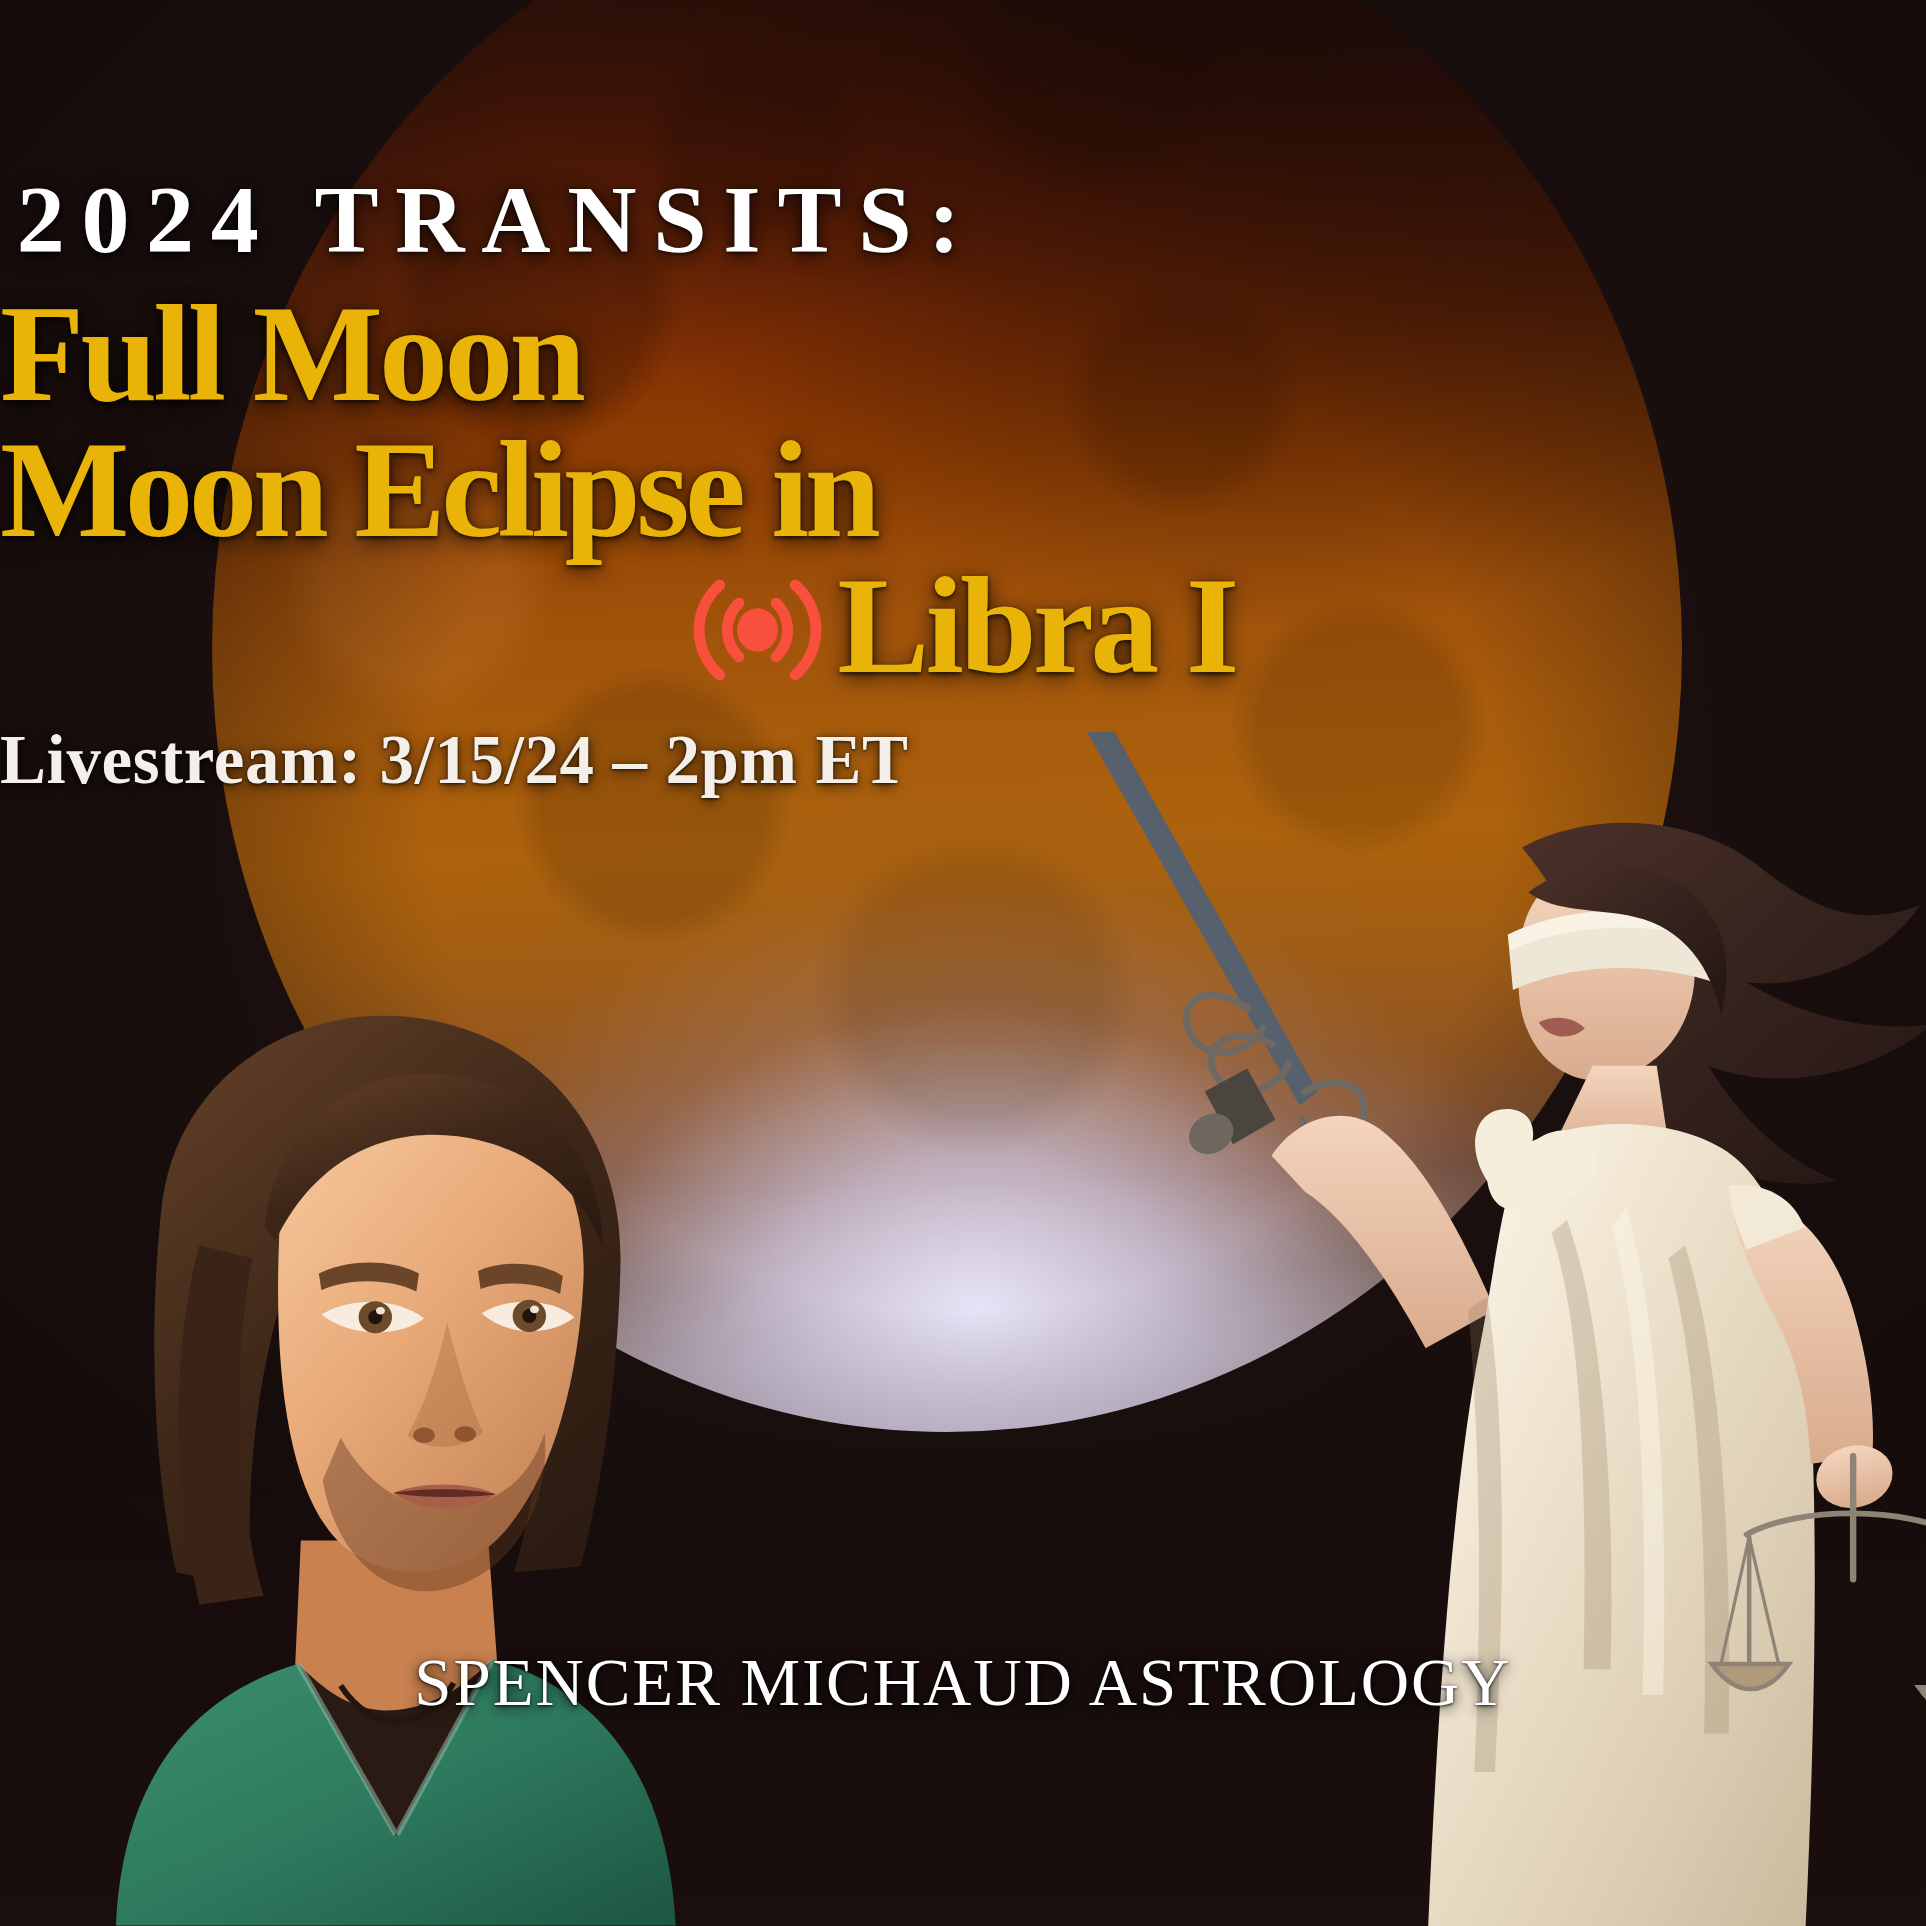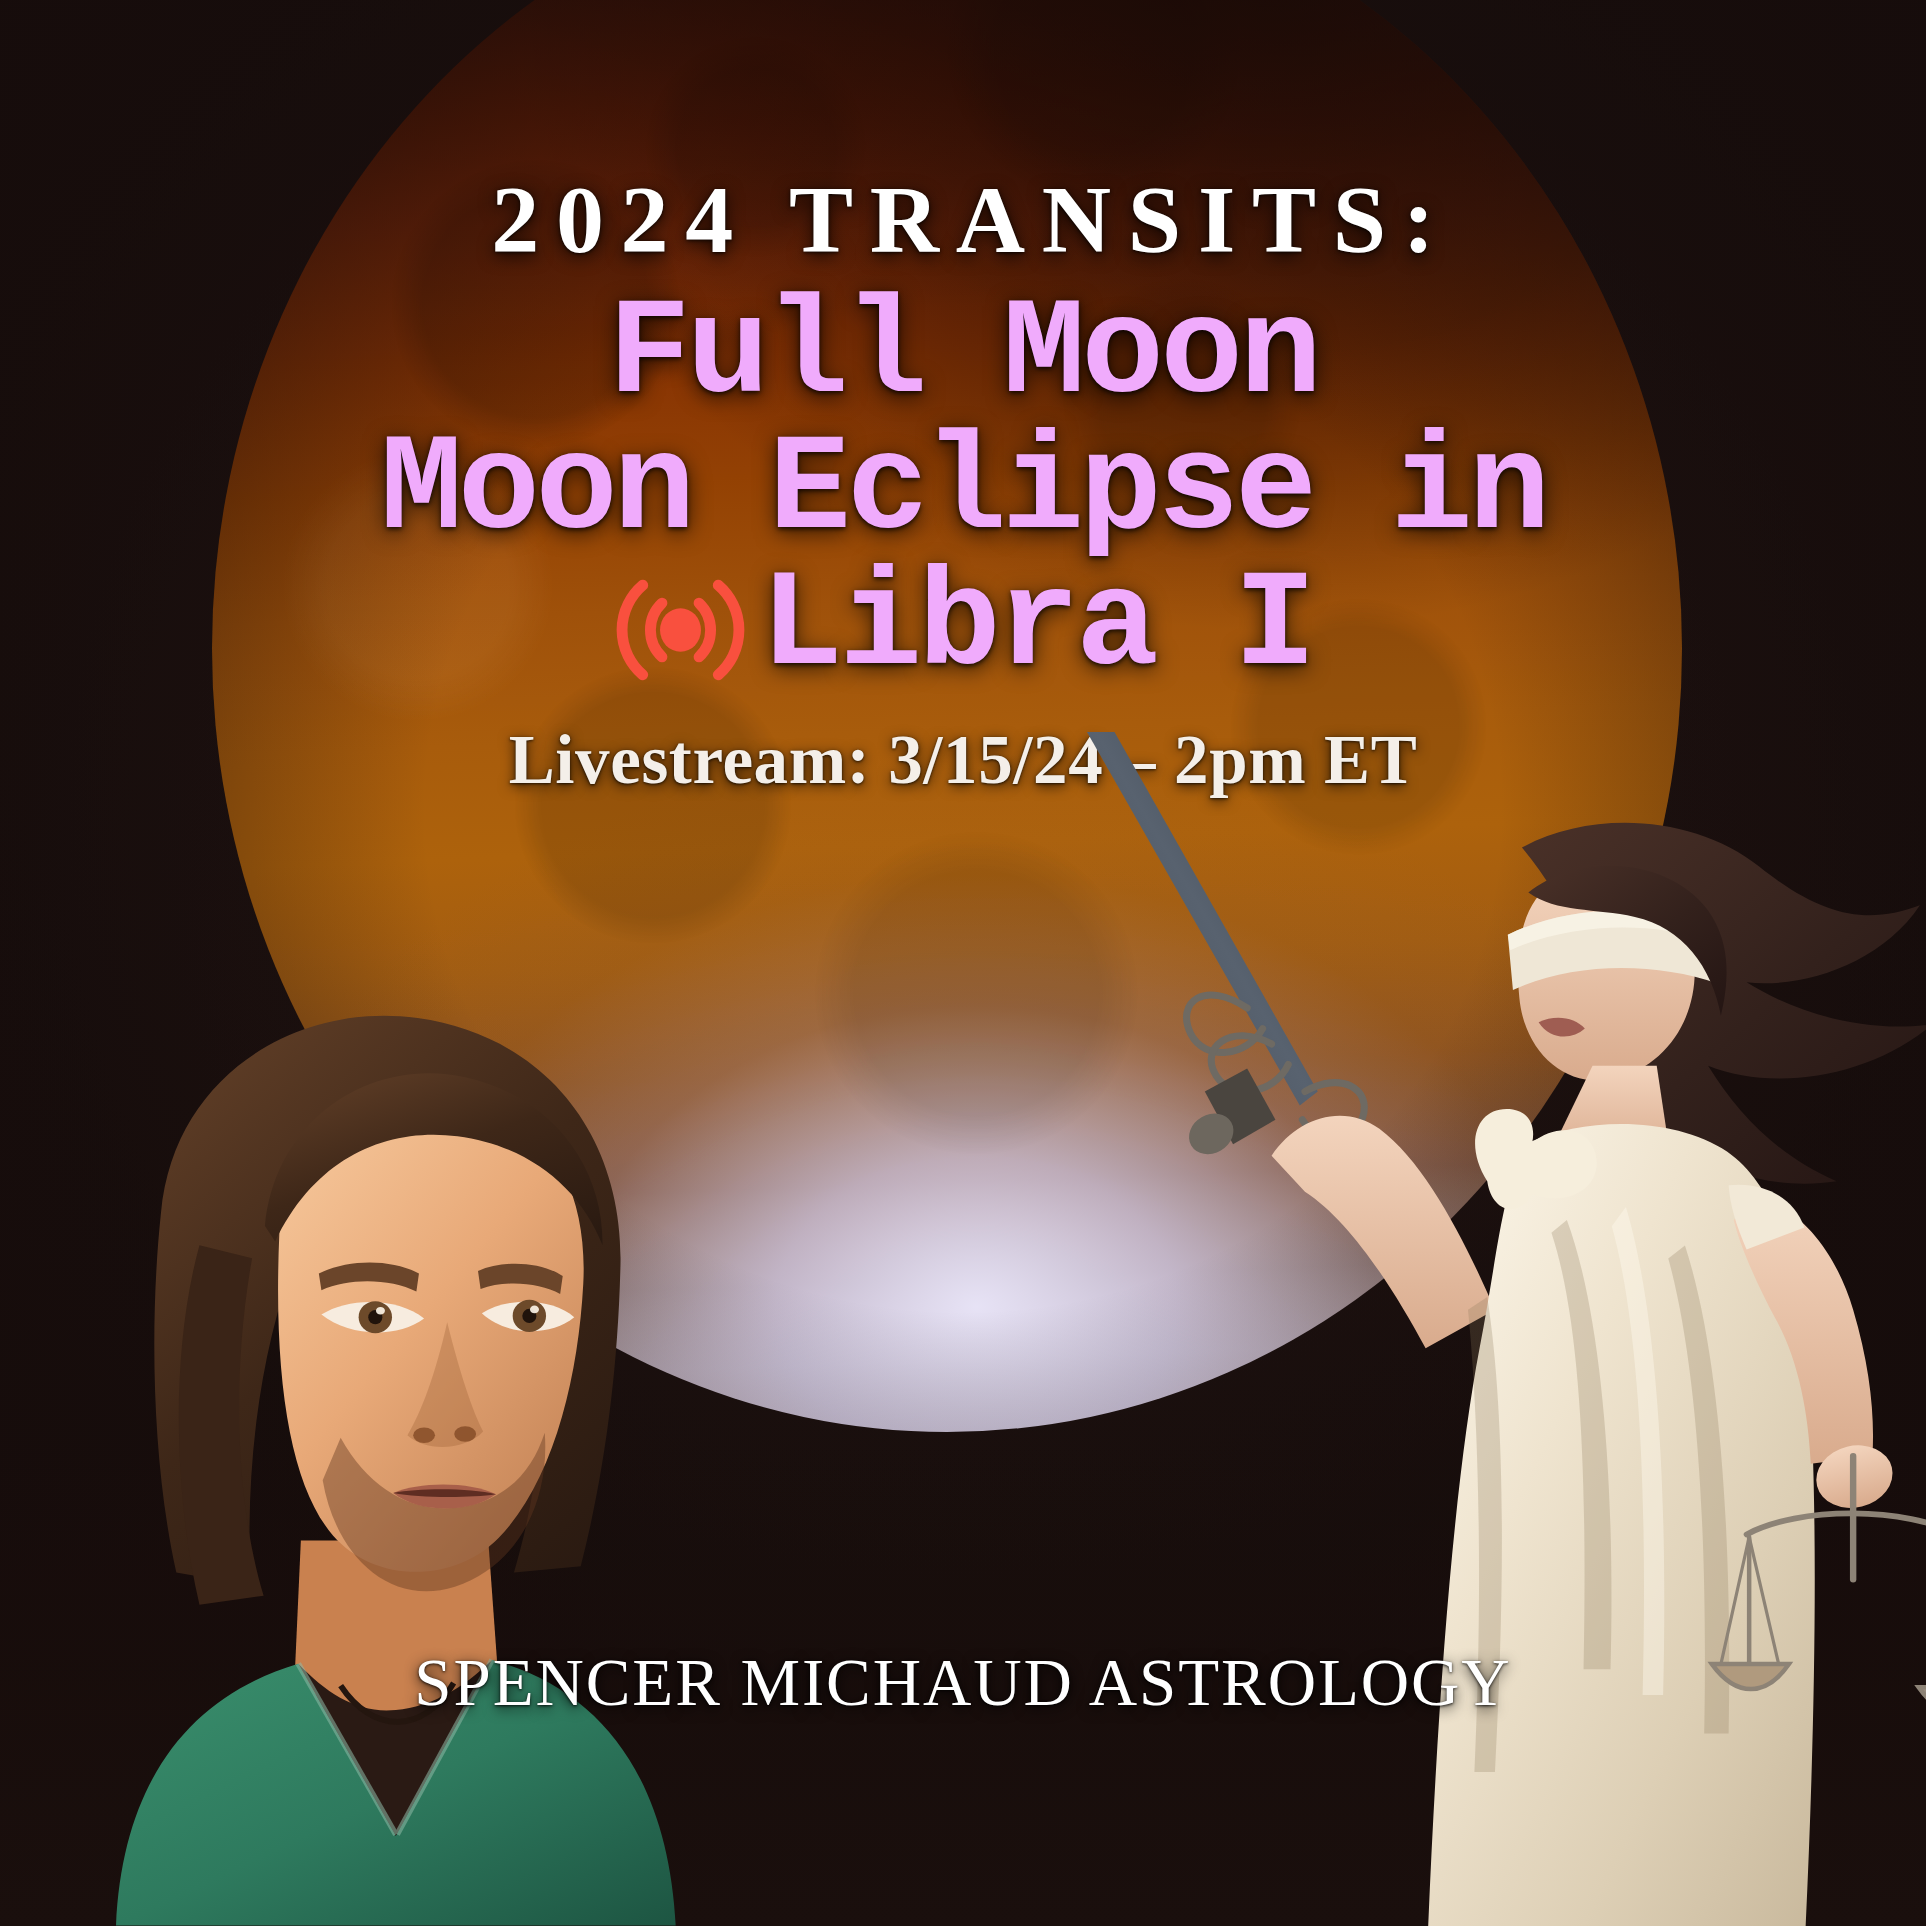--- a/index.html
+++ b/index.html
@@ -92,38 +92,37 @@
     height: 488px;
     background: linear-gradient(180deg, rgba(25,14,12,0) 0%, rgba(24,13,11,0.75) 45%, #1a0f0d 100%);
     pointer-events: none;
   }
 
   
   .text-block {
     position: absolute;
     left: 0; right: 0;
     top: 172px;
-    text-align: center;
     z-index: 40;
   }
   .eyebrow {
     font-family: "Liberation Serif", serif;
     font-weight: 700;
     font-size: 96px;
     line-height: 1.0;
     letter-spacing: 16.7px;
     color: #ffffff;
     text-indent: 16.7px;
     text-shadow: 0 3.9px 16.7px rgba(0,0,0,.75), 0 1.3px 3.9px rgba(0,0,0,.85);
     margin: 0 0 18px 0;
   }
   .headline {
-    font-family: Liberation Mono, monospace;
+    font-family: Liberation Serif, serif;
     font-weight: 700;
-    color: #f0abfc;
+    color: #eab308;
     font-size: 138px;
     line-height: 0.99;
     letter-spacing: -3.9px;
     text-shadow: 0 5.1px 22px rgba(0,0,0,.72), 0 1.9px 5.1px rgba(0,0,0,.8);
     margin: 0;
   }
   .headline .line {
     display: block;
     white-space: nowrap;
   }

